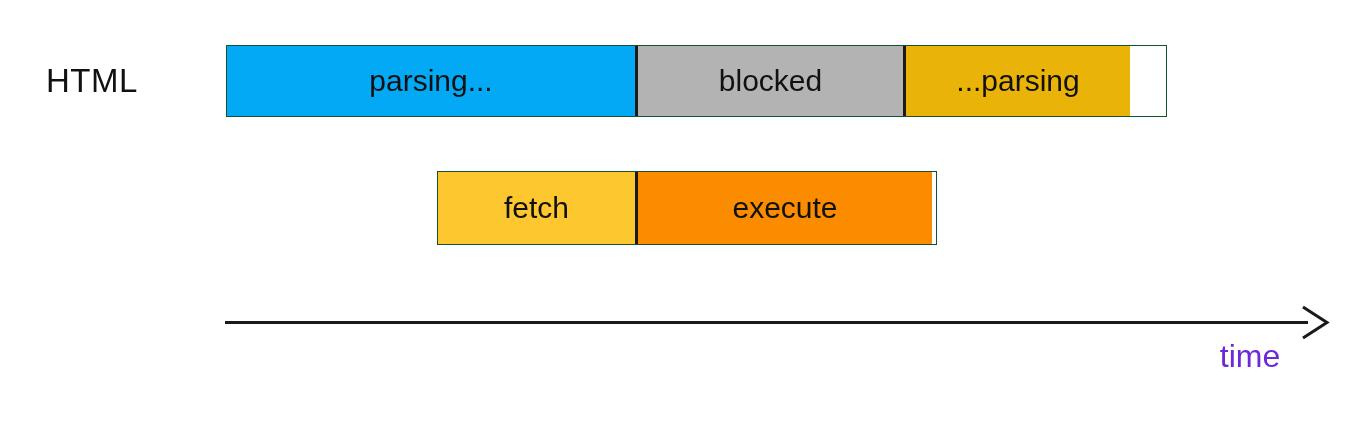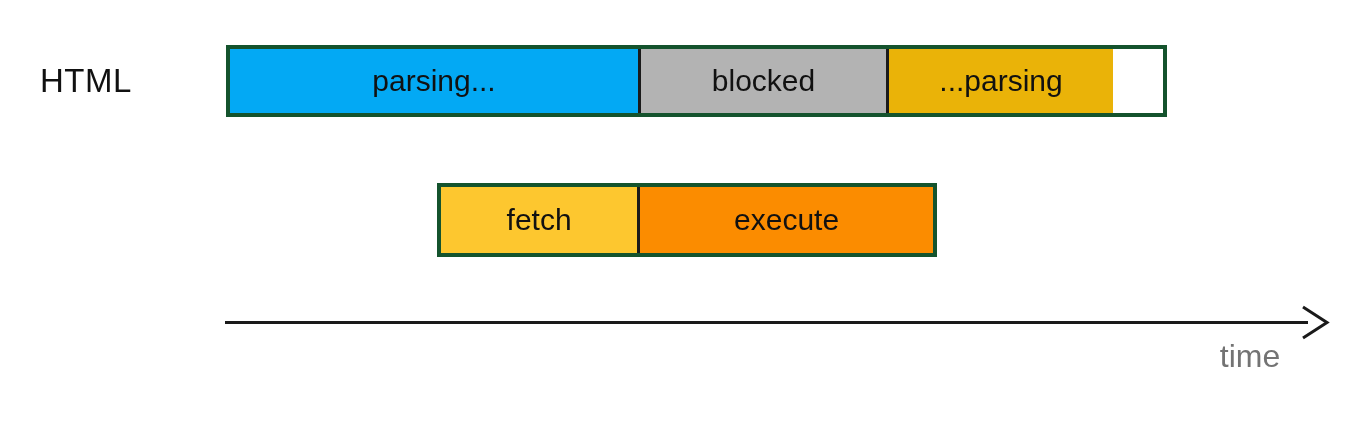--- a/index.html
+++ b/index.html
@@ -14,30 +14,30 @@
     overflow: hidden;
   }
   .row-label {
     position: absolute;
     display: flex;
     align-items: center;
     font-size: 33px;
     color: #111111;
     letter-spacing: 0.5px;
   }
-  .row-label.html { left: 40px; top: 45px; height: 72px; }
+  .row-label.html { left: 46px; top: 45px; height: 72px; }
   .row-label.js   { left: 50px; top: 183px; height: 74px; }
   .bar {
     position: absolute;
     display: flex;
-    border: 4px solid #14532d;
+    border: 1px solid #14532d;
     background: #ffffff;
   }
   .bar.html-bar { left: 226px; top: 45px; width: 941px; height: 72px; }
-  .bar.js-bar   { left: 437px; top: 183px; width: 500px; height: 74px; }
+  .bar.js-bar   { left: 437px; top: 171px; width: 500px; height: 74px; }
   .segment {
     display: flex;
     align-items: center;
     justify-content: center;
     height: 100%;
     font-size: 30px;
     color: #111111;
     white-space: nowrap;
     overflow: hidden;
   }
@@ -47,35 +47,35 @@
     left: 0; top: 0;
     width: 1360px; height: 428px;
     pointer-events: none;
   }
   .time-label {
     position: absolute;
     left: 1250px;
     top: 338px;
     transform: translateX(-50%);
     font-size: 32px;
-    color: #737373;
+    color: #6d28d9;
   }
 </style>
 </head>
 <body>
 
 <div class="canvas">
 
   <div class="row-label html">HTML</div>
 
   <div class="bar html-bar">
     <div class="segment" style="background-color: rgb(3, 169, 244); width: 408px;">
       <span>parsing...</span>
     </div>
-    <div class="segment" style="background-color: rgb(179, 179, 179); width: 248px;">
+    <div class="segment" style="background-color: rgb(179, 179, 179); width: 268px;">
       <span>blocked</span>
     </div>
     <div class="segment" style="background-color: #eab308; width: 227px;">
       <span>...parsing</span>
     </div>
   </div>
 
 
   <div class="bar js-bar">
     <div class="segment" style="background-color: rgb(253, 199, 47); width: 197px;">

